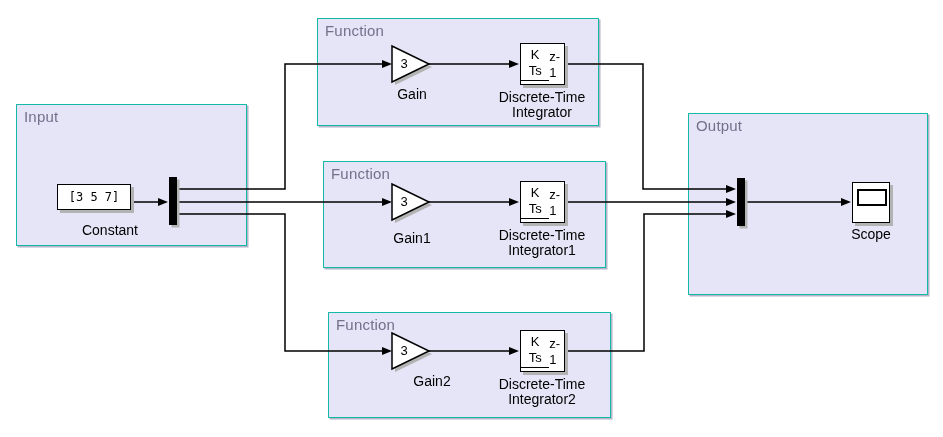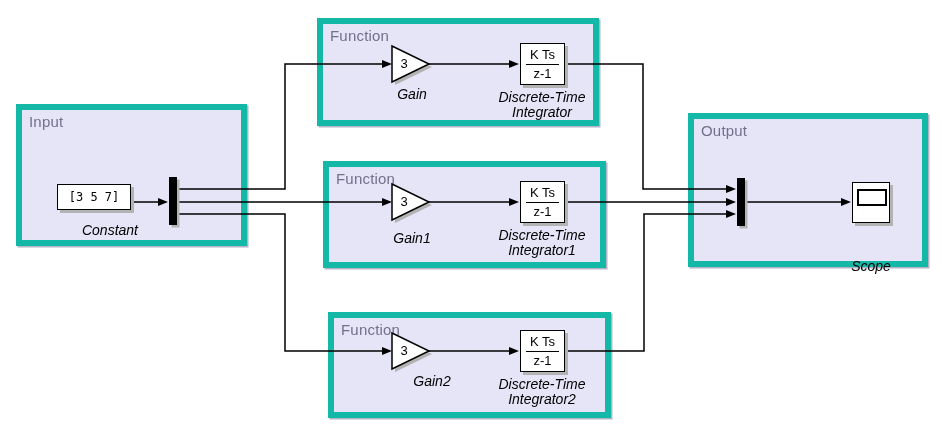--- a/index.html
+++ b/index.html
@@ -12,21 +12,21 @@
     position: relative;
     width: 943px;
     height: 437px;
     background: #ffffff;
     overflow: hidden;
   }
   
   .region {
     position: absolute;
     background: #e5e5f7;
-    border: 6px solid #14b8a6;
+    border: 1px solid #14b8a6;
     box-shadow: 1.5px 1.5px 0 #b4b4c8;
     z-index: 1;
     box-sizing: border-box;
   }
   .region-label {
     position: absolute;
     top: 3px;
     left: 7px;
     font-size: 15px;
     color: #71718c;
@@ -71,21 +71,20 @@
     align-items: center;
     justify-content: center;
   }
   .constant-value {
     font-family: "DejaVu Sans Mono", monospace;
     font-size: 12px;
     color: #000000;
     white-space: pre;
   }
   .integrator {
-    flex-direction: column;
     font-size: 13px;
     line-height: 1.2;
     color: #000000;
   }
   .frac-num {
     border-bottom: 1.3px solid #000000;
     padding: 0 4px 1px 4px;
     text-align: center;
   }
   .frac-den {
@@ -119,21 +118,20 @@
   }
   .block-label {
     position: absolute;
     z-index: 4;
     transform: translateX(-50%);
     font-size: 14px;
     line-height: 15px;
     color: #000000;
     text-align: center;
     white-space: nowrap;
-    font-style: italic;
   }
 </style>
 </head>
 <body>
 
 <div id="canvas">
 
   <div class="region" style="left:16px; top:104px; width:231px; height:142px;">
     <span class="region-label">Input</span>
   </div>
@@ -143,21 +141,21 @@
   </div>
 
   <div class="region" style="left:323px; top:161px; width:283px; height:107px;">
     <span class="region-label">Function</span>
   </div>
 
   <div class="region" style="left:328px; top:312px; width:283px; height:106px;">
     <span class="region-label">Function</span>
   </div>
 
-  <div class="region" style="left:688px; top:113px; width:240px; height:154px;">
+  <div class="region" style="left:688px; top:113px; width:240px; height:182px;">
     <span class="region-label">Output</span>
   </div>
 
   <svg id="wires" viewBox="0 0 943 437" xmlns="http://www.w3.org/2000/svg">
 
     <g>
       <polyline points="131,202 160,202"></polyline>
       <polygon class="arrow" points="168,202 158,198 158,206"></polygon>
     </g>
 
@@ -262,15 +260,15 @@
   <div class="block-label" style="left:542px; top:377px;">
     <div>Discrete-Time</div>
     <div>Integrator2</div>
   </div>
 
   <div class="busbar" style="left:737px; top:178px;"></div>
 
   <div class="block" style="left:852px; top:182px; width:38px; height:41px;">
     <div class="scope-screen"></div>
   </div>
-  <div class="block-label" style="left:871px; top:227px;margin-top:32px;">Scope</div>
+  <div class="block-label" style="left:871px; top:227px;">Scope</div>
 
 </div>
 
 </body></html>

